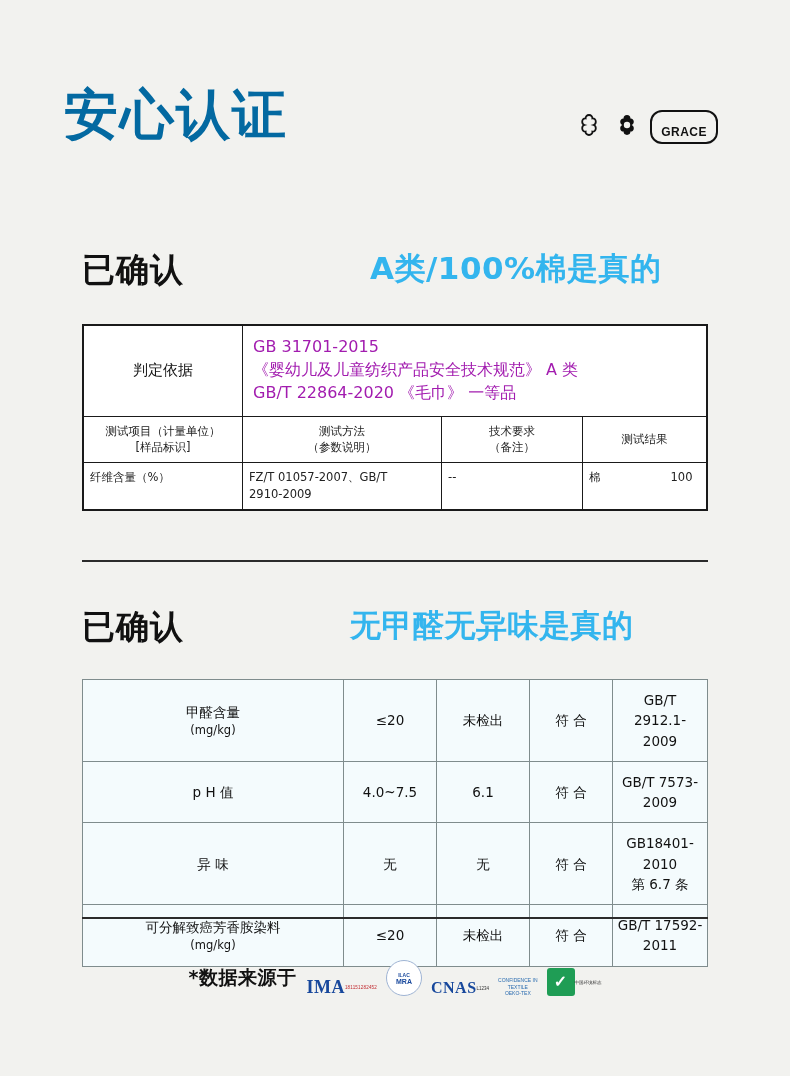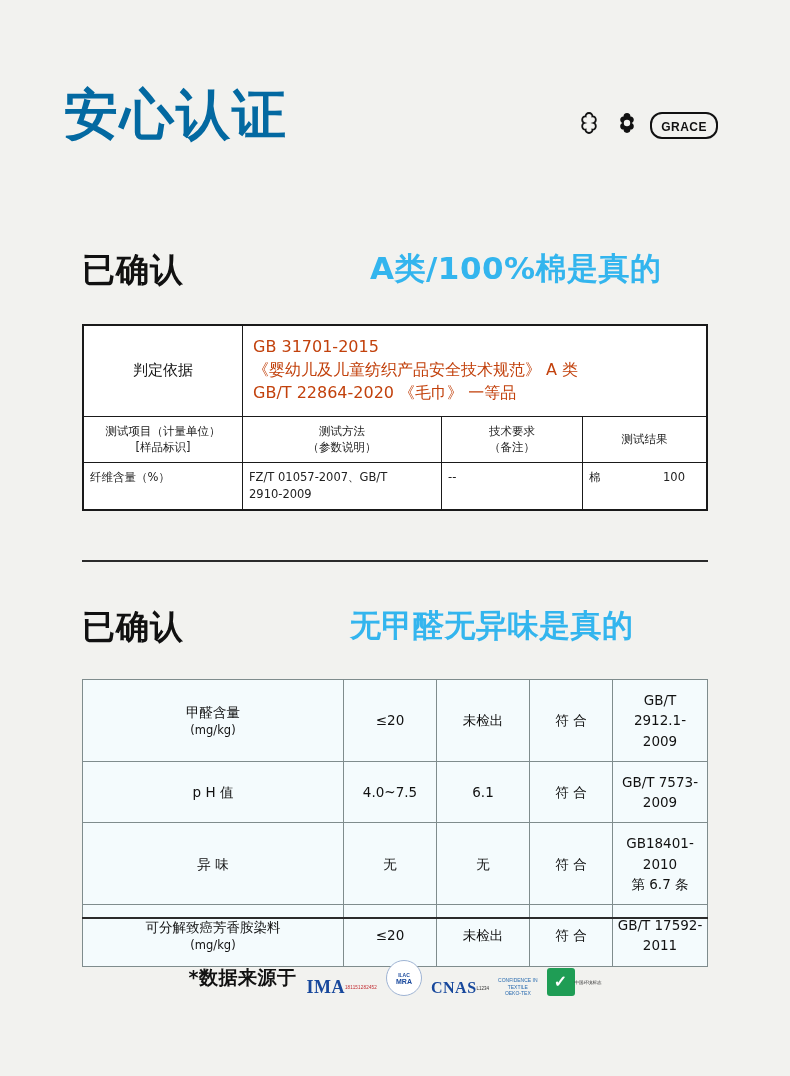--- a/index.html
+++ b/index.html
@@ -36,21 +36,21 @@
     right: 72px;
     top: 110px;
     display: flex;
     align-items: center;
     gap: 8px;
   }
   .brand svg { display: block; }
   .brand-pill {
     border: 2px solid #111;
     border-radius: 12px;
-    padding: 6px 9px 3px 9px;
+    padding: 13px 9px 3px 9px;
     font-size: 12px;
     font-weight: bold;
     letter-spacing: 0.5px;
     font-family: "Liberation Sans", sans-serif;
   }
 
   
   .section { position: absolute; left: 0; right: 0; }
   .sec1 { top: 248px; }
   .sec2 { top: 605px; }
@@ -107,21 +107,21 @@
     width: 150px;
     text-align: center;
     font-size: 15px;
     color: #111;
     padding: 8px 4px;
   }
   .t1 .basis-body {
     padding: 9px 10px 11px 10px;
     font-size: 16px;
     line-height: 1.45;
-    color: #c2410c;
+    color: #a21caf;
   }
   .t1 .basis-body .l2 { letter-spacing: 0px; }
   .t1 .hdr td {
     text-align: center;
     font-size: 11.5px;
     color: #222;
     padding: 6px 3px;
     line-height: 1.45;
   }
   .t1 .row td {
@@ -130,21 +130,21 @@
     padding: 6px 6px;
     line-height: 1.5;
     vertical-align: top;
   }
   .t1 .row .c1 { width: 124px; }
   .t1 .row .c2 { width: 186px; }
   .t1 .row .c3 { width: 128px; }
   .t1 .row .c4 { padding: 0; }
   .res-split { display: flex; }
   .res-split .a { width: 62px; padding: 6px 6px; }
-  .res-split .b { flex: 1; padding: 6px 6px; }
+  .res-split .b { flex: 1; text-align: center; padding: 6px 6px; }
 
   
   .tbl-wrap2 {
     position: absolute;
     left: 82px;
     top: 679px;
     width: 626px;
     box-sizing: border-box;
   }
   .t2 {

